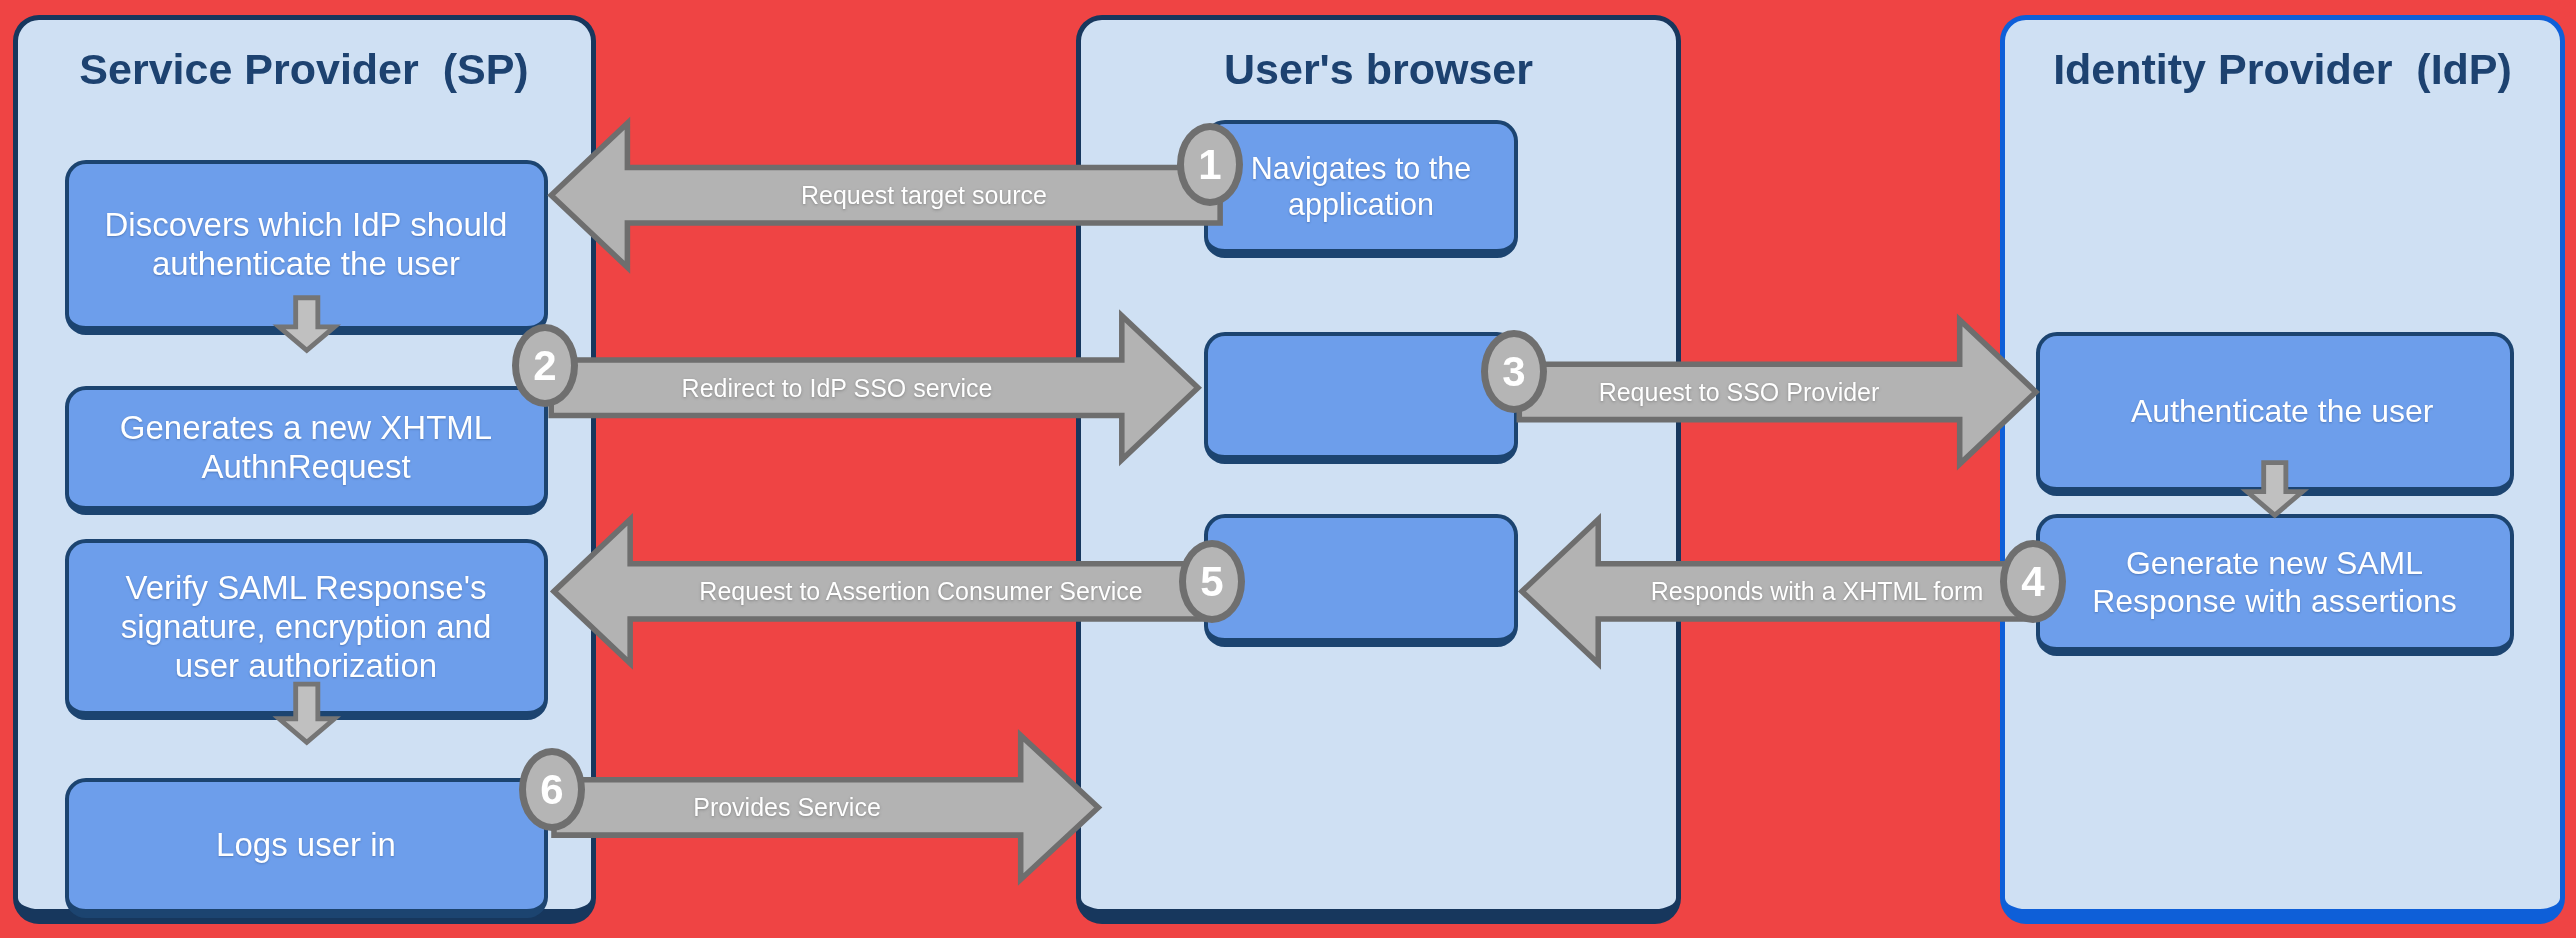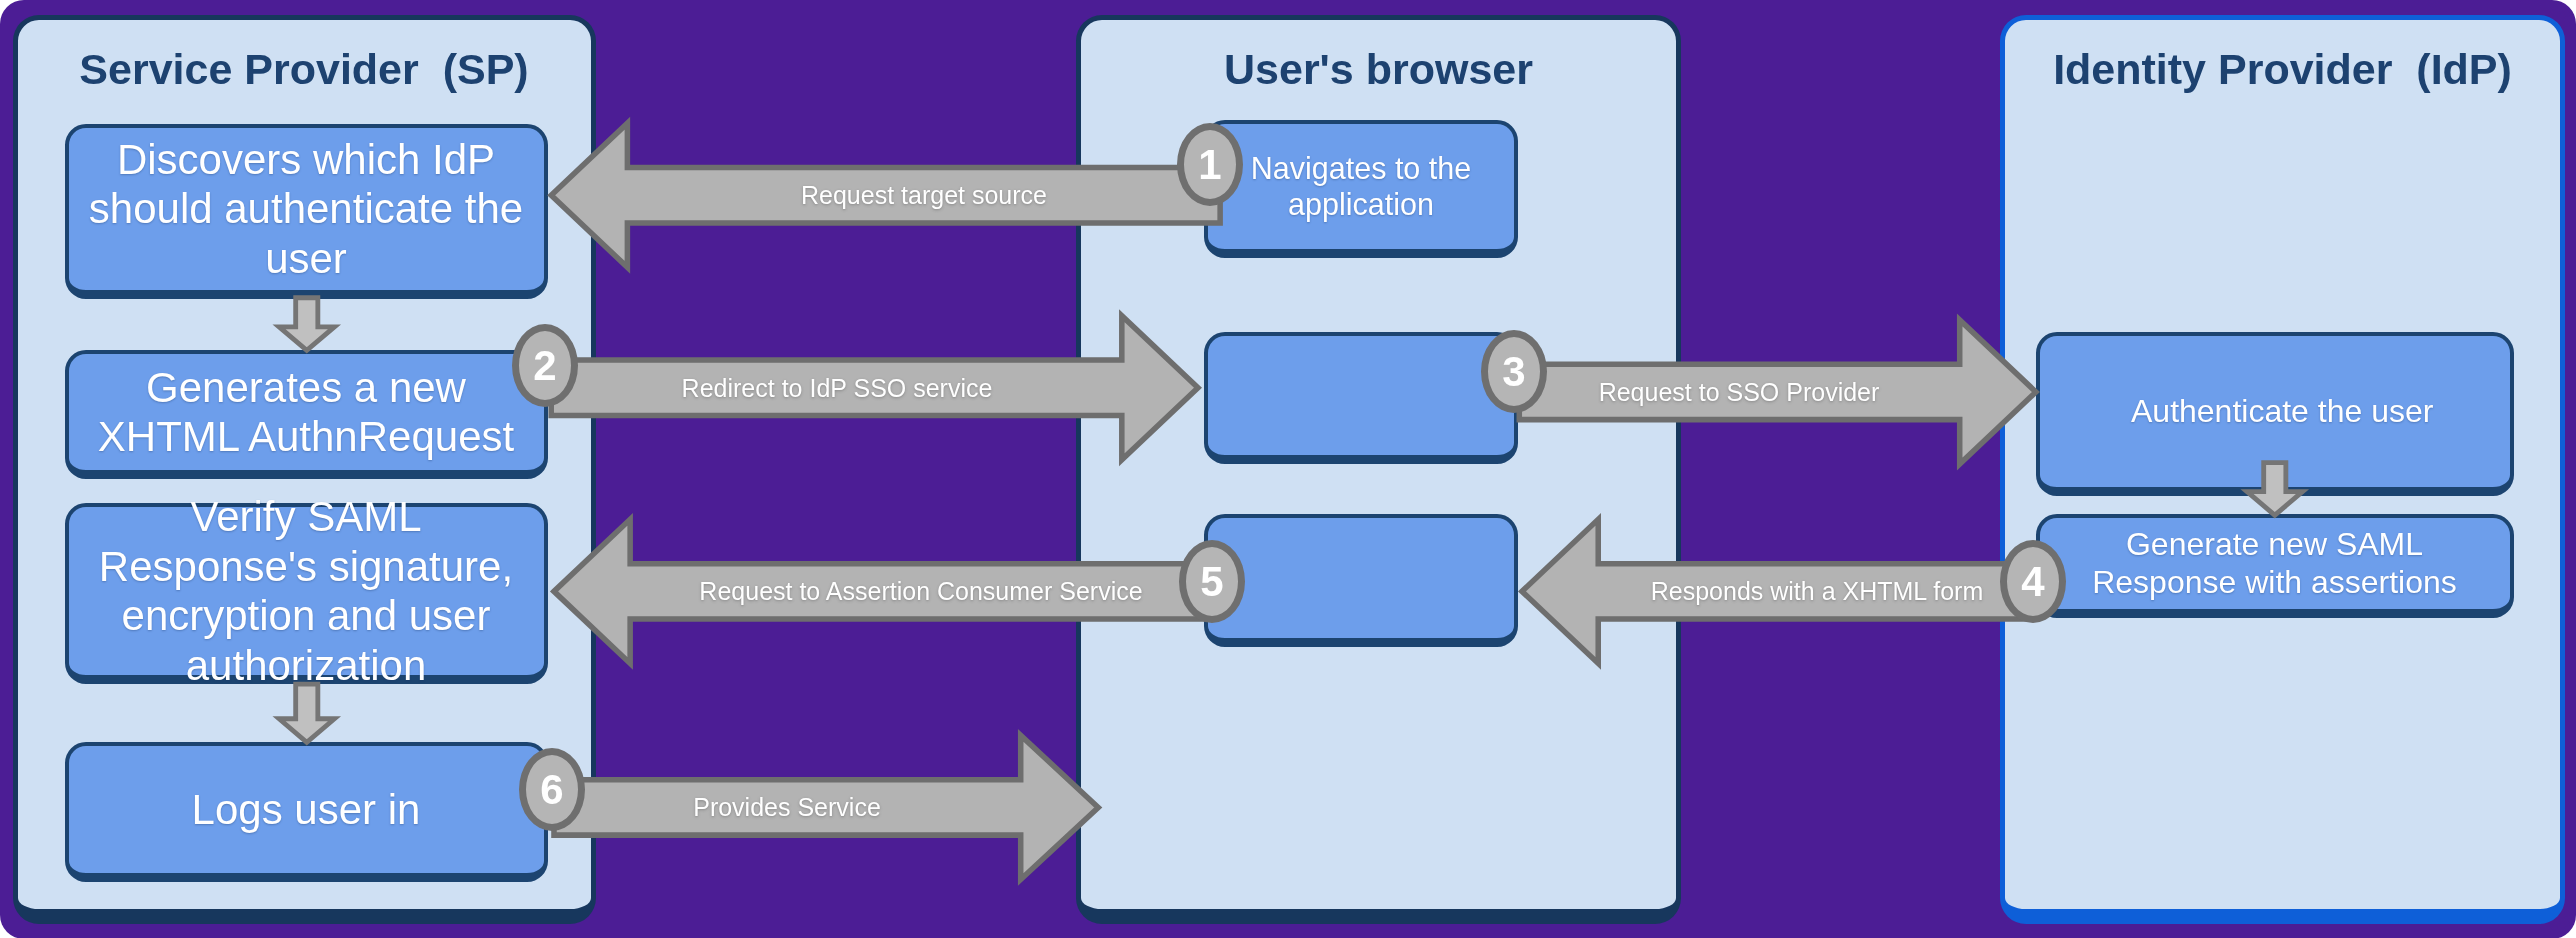--- a/index.html
+++ b/index.html
@@ -1,19 +1,18 @@
 <!DOCTYPE html>
 <html style="--panel-fill: #cfe0f3; --panel-border: #17375d; --panel-border-blue: #0e5fd8; --box-fill: #6d9eeb; --box-border: #1c4470; --header-text: #1d4270; --circle-fill: #b5b5b5; --circle-border: #6f6f6f;font-size:11px"><head>
 <meta charset="utf-8">
 <style>
   html,body{margin:0;padding:0;background:#ffffff;}
   .canvas{
-    position:relative;width:2576px;height:939px;background:#4c1d95;overflow:hidden;
+    position:relative;width:2576px;height:939px;background:#ef4444;overflow:hidden;
     font-family:"Liberation Sans","DejaVu Sans",sans-serif;
-    border-radius:24px;
   }
   .panel{
     position:absolute;box-sizing:border-box;
     background:var(--panel-fill,#cfe0f3);
     border:5.5px solid var(--panel-border,#17375d);
     border-bottom-width:15.2px;
     border-radius:26px;
     z-index:1;
   }
   .panel.idp{--panel-border:var(--panel-border-blue,#0e5fd8);}
@@ -32,21 +31,21 @@
     border-bottom-width:9.7px;
     border-radius:21px;
     display:flex;align-items:center;justify-content:center;
     text-align:center;
     color:#ffffff;
     padding:5.5px 16.6px;
     line-height:1.18;
     text-shadow:0 1.4px 2.1px rgba(25,55,100,0.35);
     z-index:2;
   }
-  .fs48{font-size:42px;} .fs46{font-size:32px;} .fs44{font-size:30.5px;}
+  .fs48{font-size:33px;margin-top:36px;} .fs46{font-size:32px;} .fs44{font-size:30.5px;}
   svg.arrows{position:absolute;left:0;top:0;z-index:3;pointer-events:none;}
   .arrow-label{
     position:absolute;transform:translate(-50%,-50%);
     color:#ffffff;font-size:25px;white-space:nowrap;
     text-shadow:0 1.4px 2.8px rgba(80,80,80,0.45);
     z-index:5;
   }
   .step-circle{
     position:absolute;box-sizing:border-box;
     width:66px;height:83px;
@@ -74,21 +73,21 @@
   <div class="panel" style="left:1076px;top:15.2px;width:605px;height:909px;">
     <div class="panel-header">User's browser</div>
     <div class="node fs44" style="left:123px;top:100px;width:314px;height:138px;">Navigates to the application</div>
     <div class="node" style="left:123px;top:312px;width:314px;height:132px;"></div>
     <div class="node" style="left:123px;top:494px;width:314px;height:133px;"></div>
   </div>
 
   <div class="panel idp" style="left:2000px;top:15.2px;width:565px;height:909px;">
     <div class="panel-header">Identity Provider  (IdP)</div>
     <div class="node fs46" style="left:30.5px;top:312px;width:478px;height:164px;padding-left:32px;">Authenticate the user</div>
-    <div class="node fs46" style="left:30.5px;top:494px;width:478px;height:104px;">Generate new SAML Response with assertions</div>
+    <div class="node fs46" style="left:30.5px;top:494px;width:478px;height:142px;">Generate new SAML Response with assertions</div>
   </div>
 
   <svg class="arrows" width="2576" height="939" viewBox="0 0 3720 1356">
     <g fill="#b3b3b3" stroke="#6e6e6e" stroke-width="8" stroke-linejoin="miter">
 
       <polygon points="796,282 906,178 906,242 1762,242 1762,322 906,322 906,386"></polygon>
 
       <polygon points="1730,560 1620,456 1620,520 796,520 796,600 1620,600 1620,664"></polygon>
 
       <polygon points="2940,566 2830,462 2830,526 2194,526 2194,606 2830,606 2830,670"></polygon>

